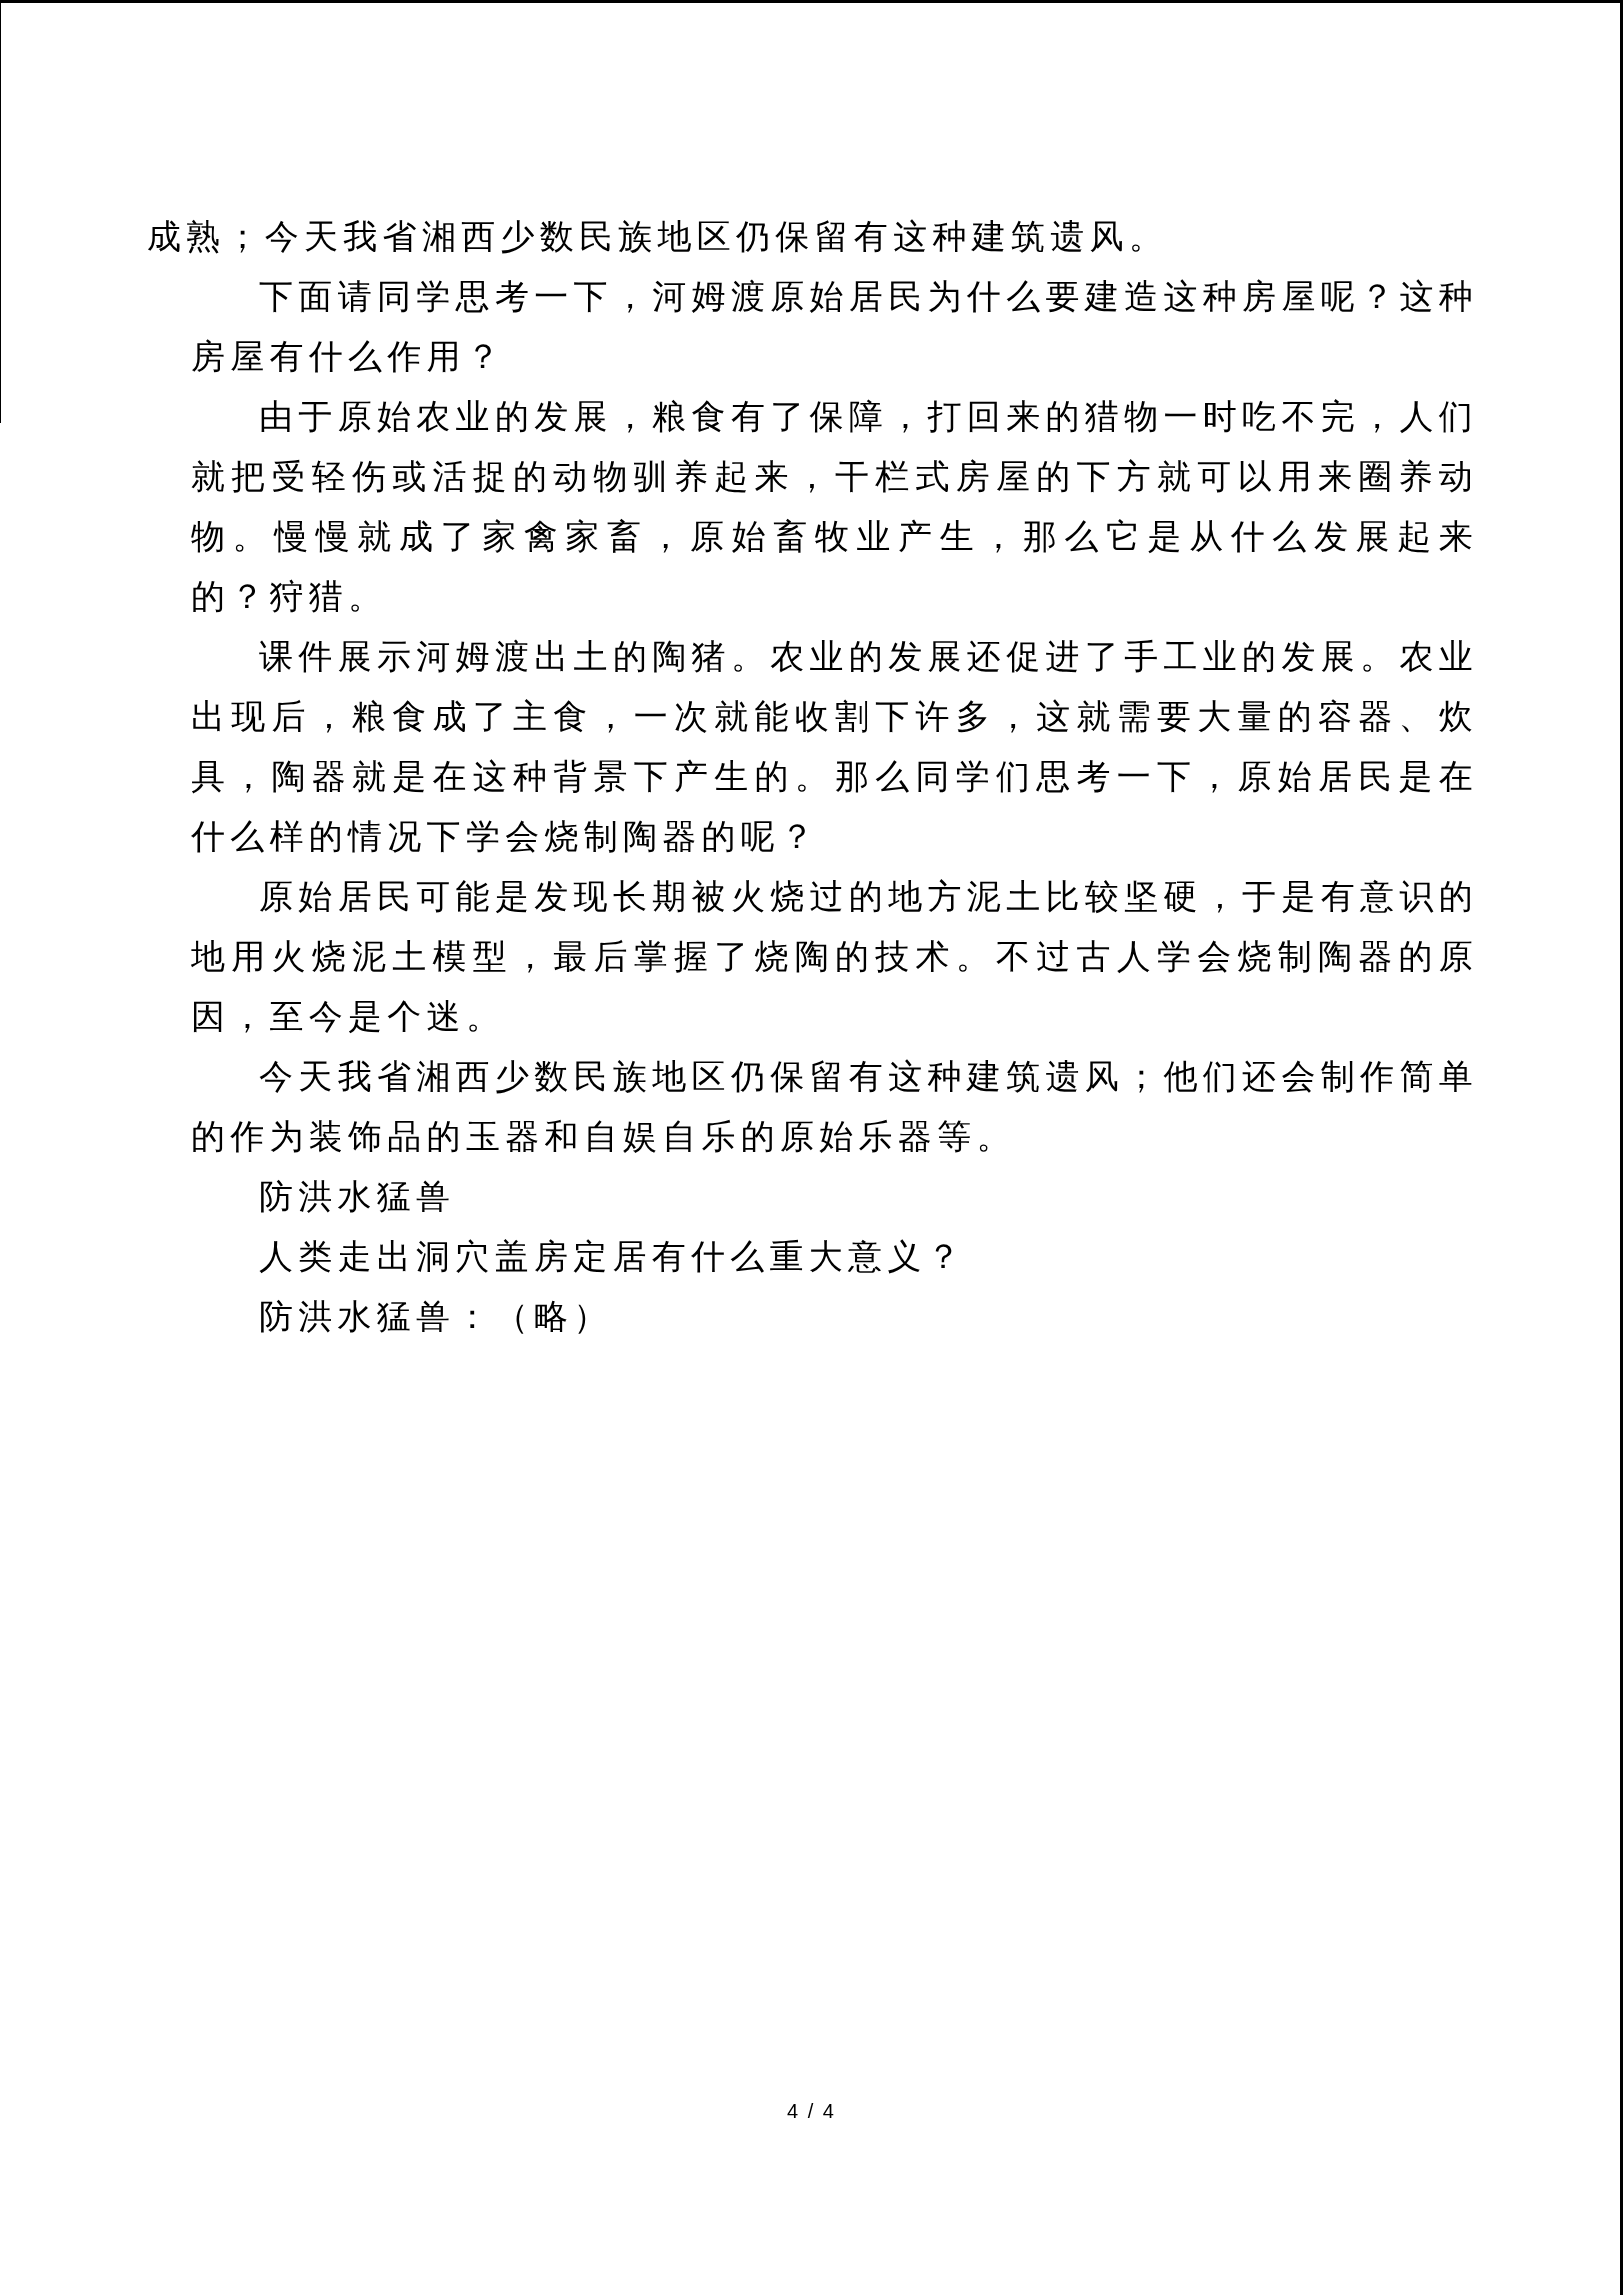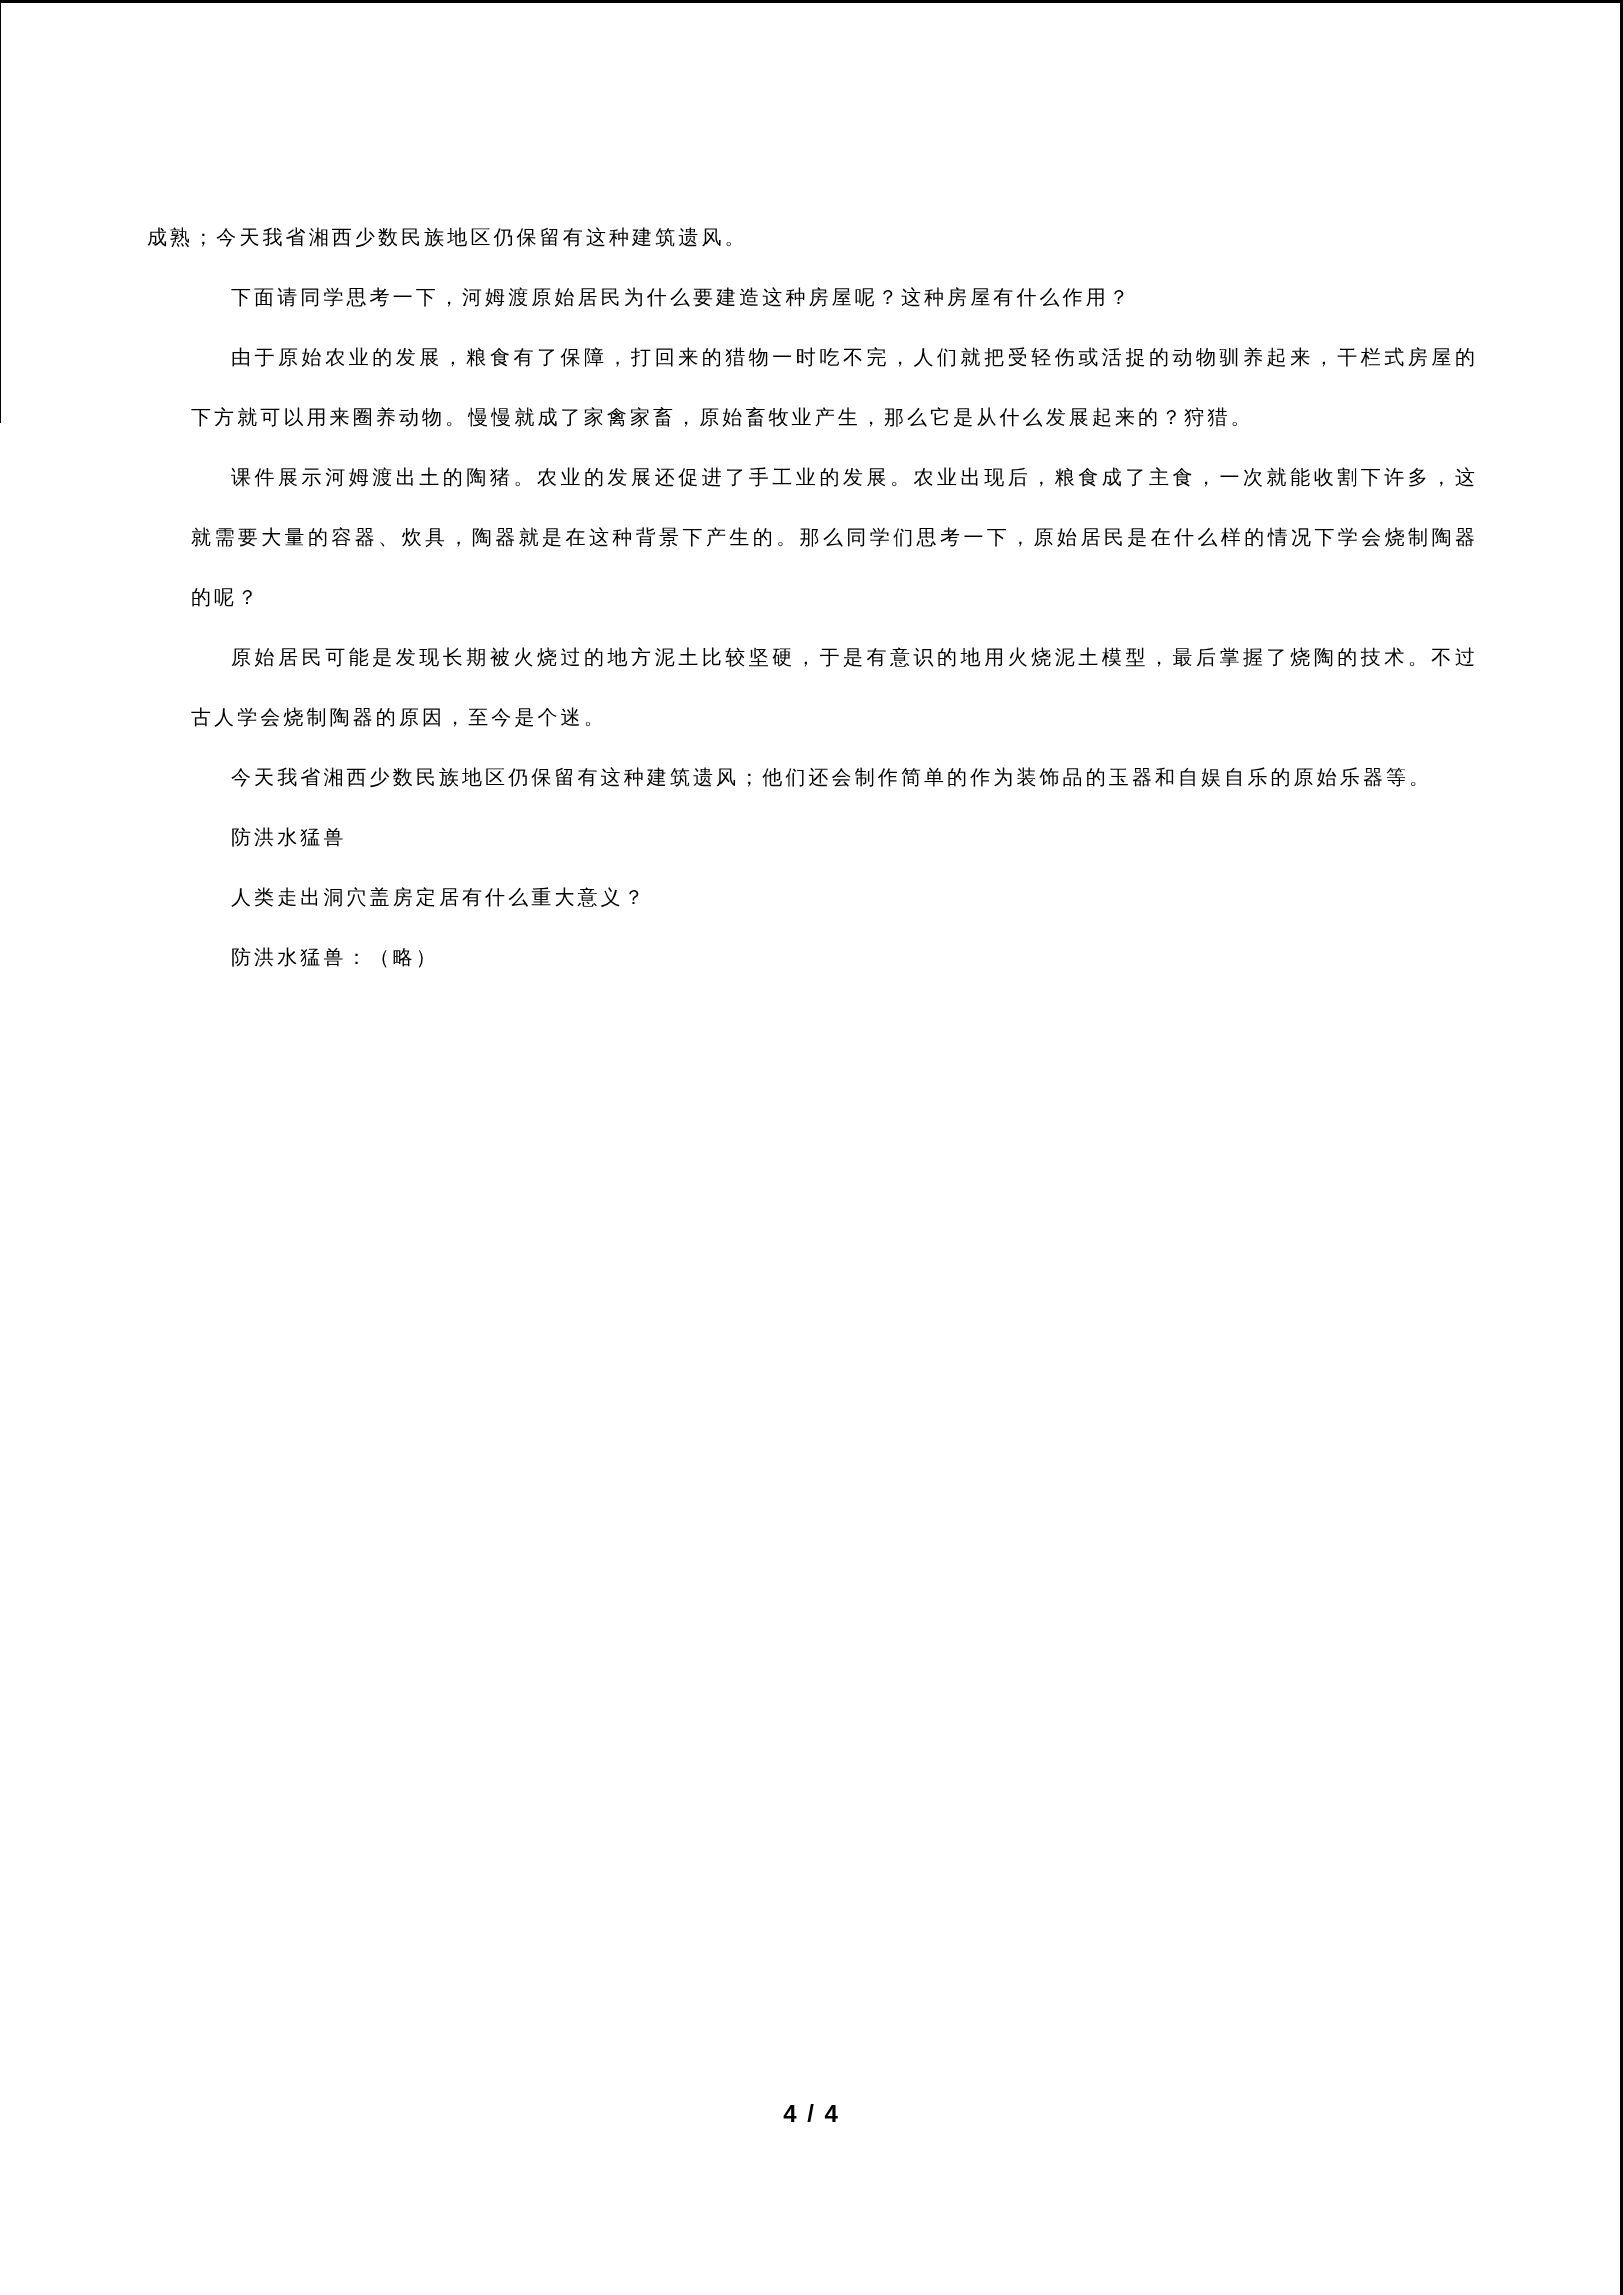--- a/index.html
+++ b/index.html
@@ -34,39 +34,39 @@
   }
   .doc-body {
     position: absolute;
     left: 147px;
     top: 207px;
     width: 1331px;
     color: #000;
   }
   .doc-body p {
     margin: 0;
-    font-size: 20px;
+    font-size: 34px;
     line-height: 60px;
     text-align: justify;
     text-justify: inter-character;
     letter-spacing: 0.155em;
   }
   .doc-body p.indent {
     text-indent: 2em;
     margin-left: 44px;
   }
   .page-footer {
     position: absolute;
     top: 2100px;
     left: 0;
     width: 100%;
     text-align: center;
     font-family: "Liberation Sans", "DejaVu Sans", sans-serif;
-    font-weight: bold;
-    font-size: 24px;
+    font-weight: normal;
+    font-size: 20px;
     letter-spacing: 2px;
     color: #000;
   }
 </style>
 </head>
 <body>
 
 <div class="edge-top"></div>
 <div class="edge-right"></div>
 <div class="edge-left"></div>

